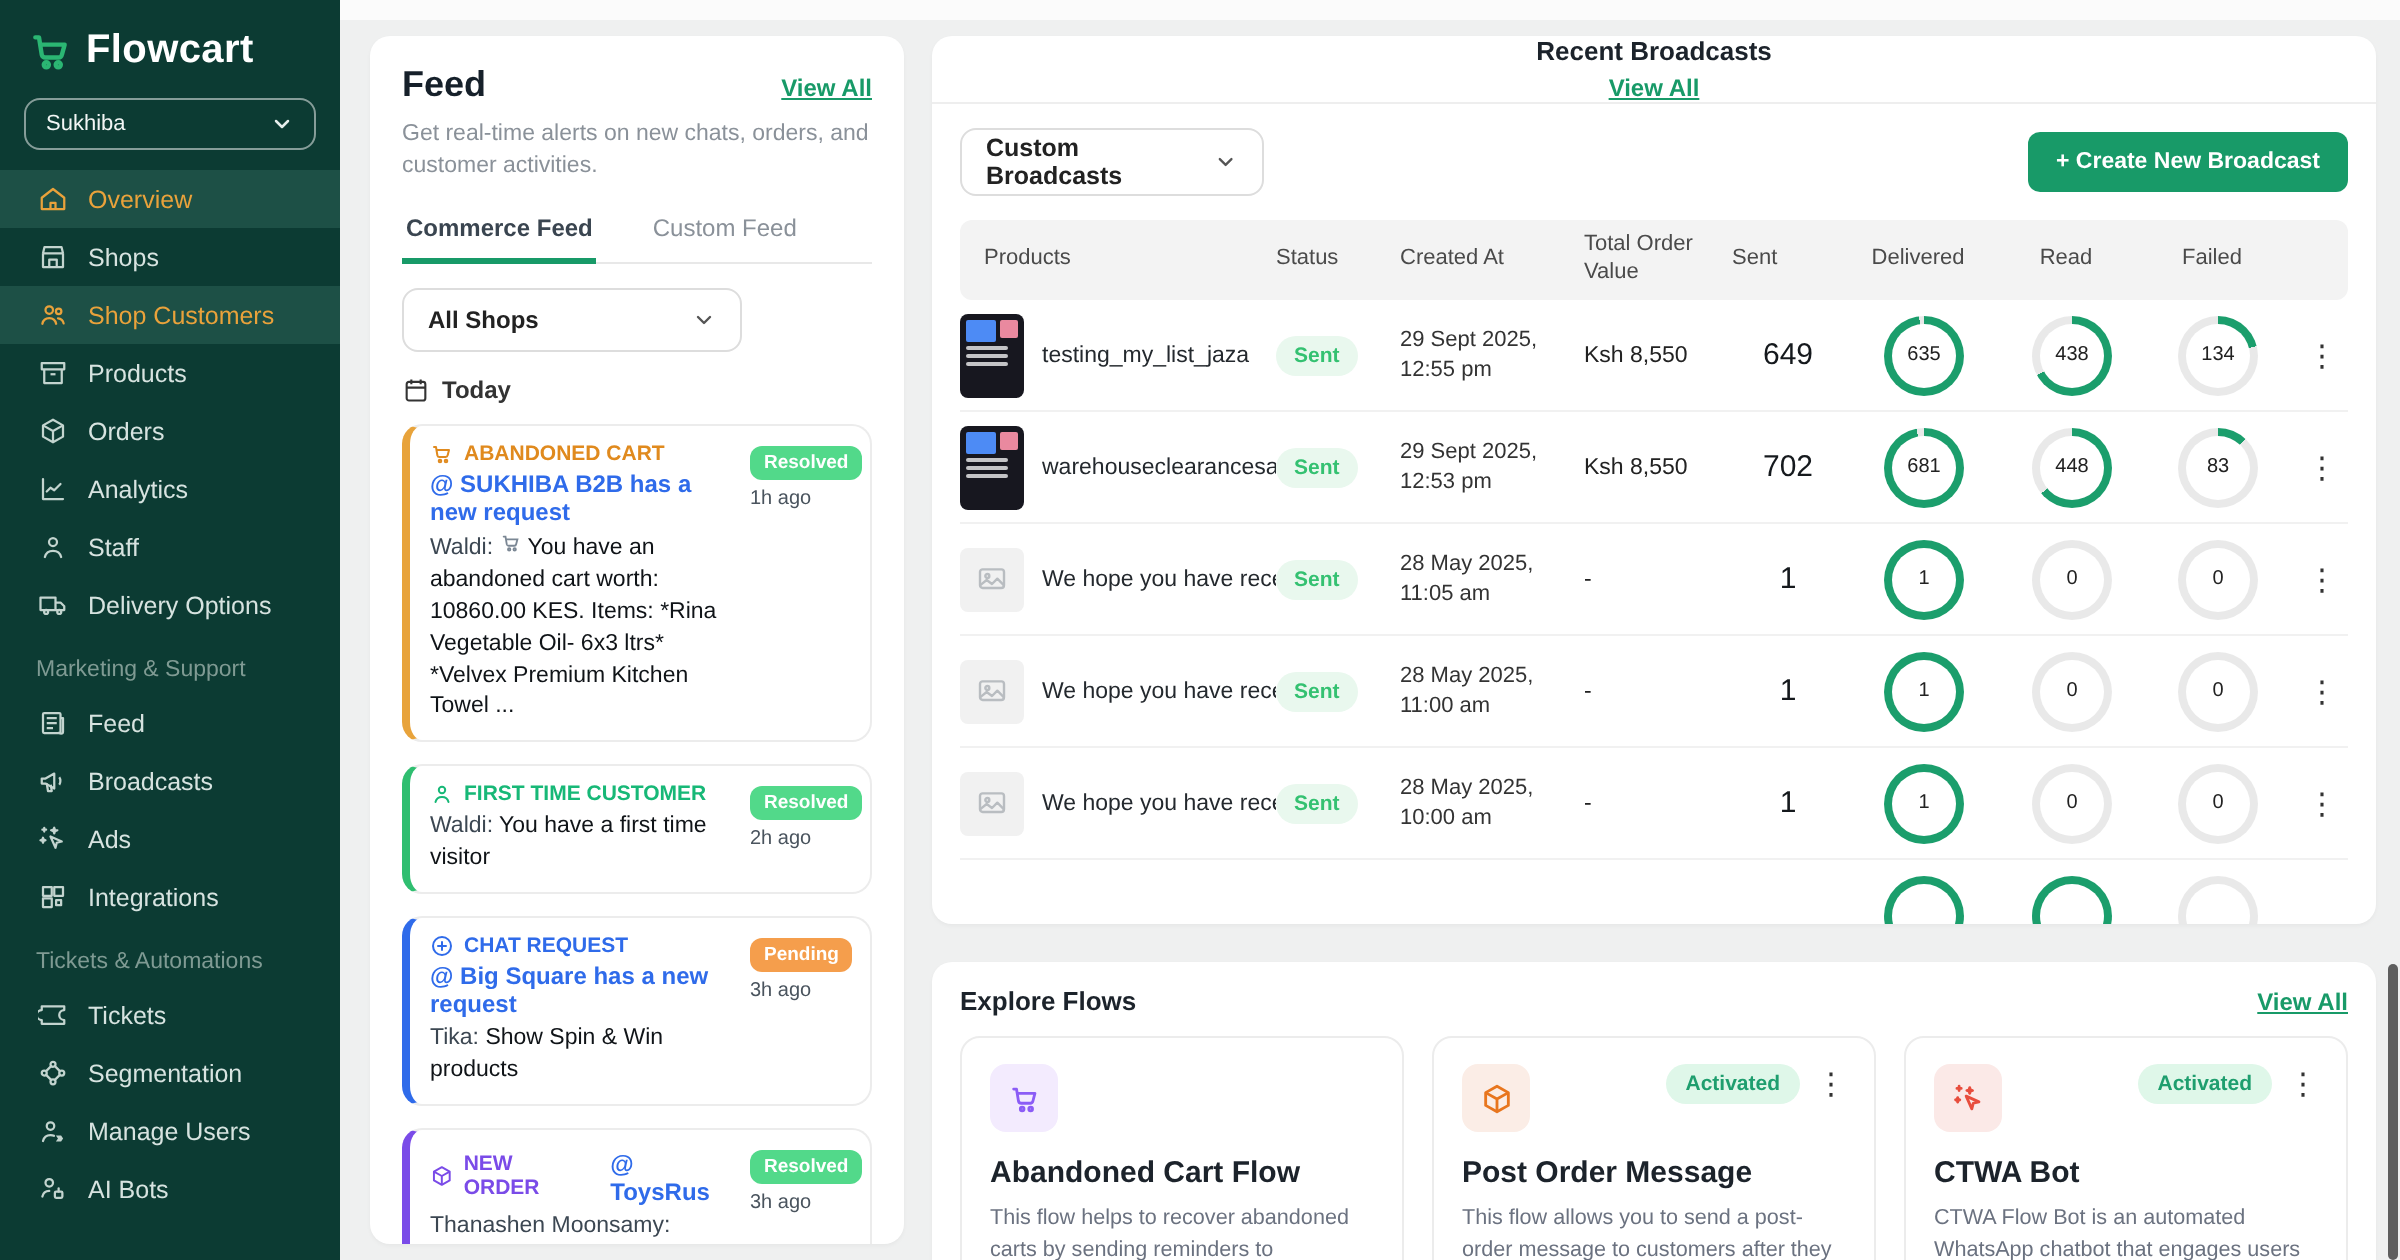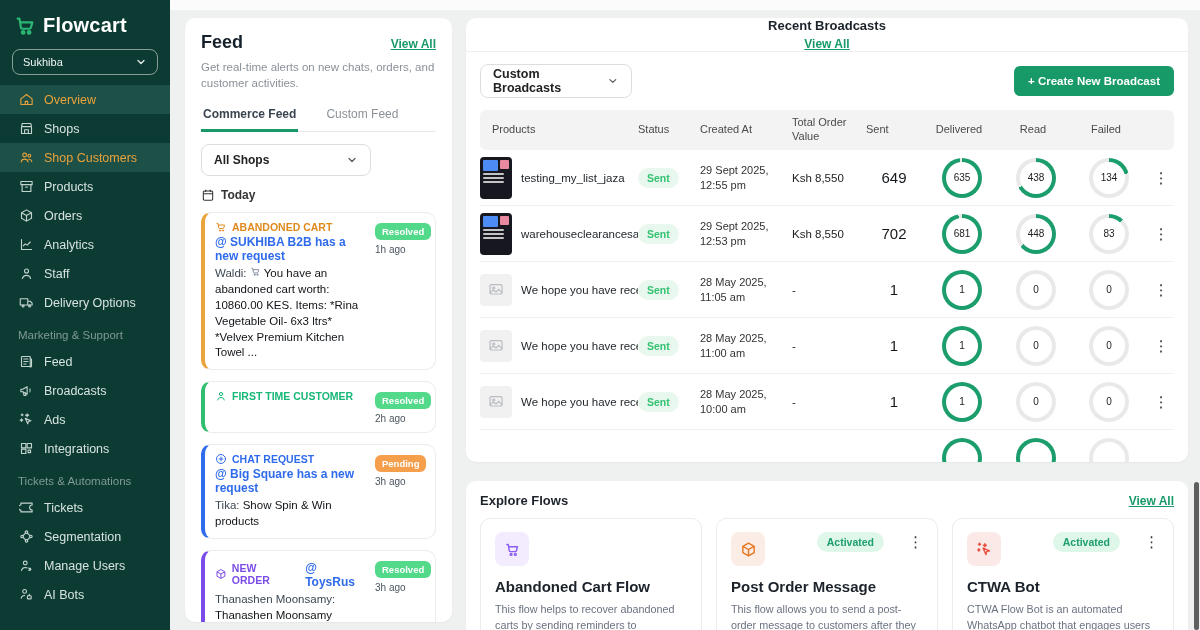--- a/index.html
+++ b/index.html
@@ -78,21 +78,21 @@
   .tp-line { height:2px; background:rgba(255,255,255,.75); border-radius:1px; width:80%; }
   .thumb-image { width:32px; height:32px; background:#F1F1F1; border-radius:4px; flex:none; display:flex; align-items:center; justify-content:center; color:#B9BDC1; }
 
   
   .flows-card { left:466px; top:481px; width:722px; height:160px; padding:12px 14px; overflow:visible; }
   .flows-head { display:flex; align-items:center; justify-content:space-between; }
   .flow-row { display:flex; gap:14px; margin-top:10px; }
   .flow { flex:1; border:1px solid #ECECEC; border-radius:10px; padding:13px 14px; background:#fff; }
   .flow-top { display:flex; align-items:flex-start; justify-content:space-between; }
   .flow-ico { width:34px; height:34px; border-radius:8px; display:flex; align-items:center; justify-content:center; }
-  .flow-top-right { display:flex; align-items:center; gap:24px; }
+  .flow-top-right { display:flex; align-items:center; gap:8px; }
   .act-badge { font-size:10.5px; font-weight:600; color:#1E9E6E; background:#DFF7E9; padding:4px 10px; border-radius:11px; }
   .flow-title { margin-top:12px; font-size:15px; font-weight:700; color:#1C232B; }
   .flow-desc { margin-top:7px; font-size:10.8px; line-height:1.45; color:#6B7280; }
 
   .pg-scrollbar { position:absolute; right:1px; top:482px; width:5px; height:148px; background:#5E5E5E; border-radius:3px; }
 </style>
 </head>
 <body>
 
 <div class="top-strip"></div>
@@ -335,20 +335,24 @@
     </div>
 
     <div class="fcard" style="border-left-color:#2FBE70;">
       <div class="fbody">
         <div class="ftype" style="color:#17B877;">
           <svg width="12" height="12" viewBox="0 0 24 24" fill="none" stroke="#17B877" stroke-width="2" stroke-linecap="round">
               <circle cx="12" cy="8" r="3.2"></circle>
               <path d="M5.5 20c.8-3.4 3.3-5 6.5-5s5.7 1.6 6.5 5"></path>
             </svg>
           <span>FIRST TIME CUSTOMER</span>
+        </div>
+        <div class="fmsg">
+          <span class="fsender">Waldi:</span>
+          <span>You have a first time visitor</span>
         </div>
       </div>
       <div class="fright">
         <span class="fbadge" style="background:#52D98A;">Resolved</span>
         <span class="ftime">2h ago</span>
       </div>
     </div>
 
     <div class="fcard" style="border-left-color:#2F6BEA;">
       <div class="fbody">

